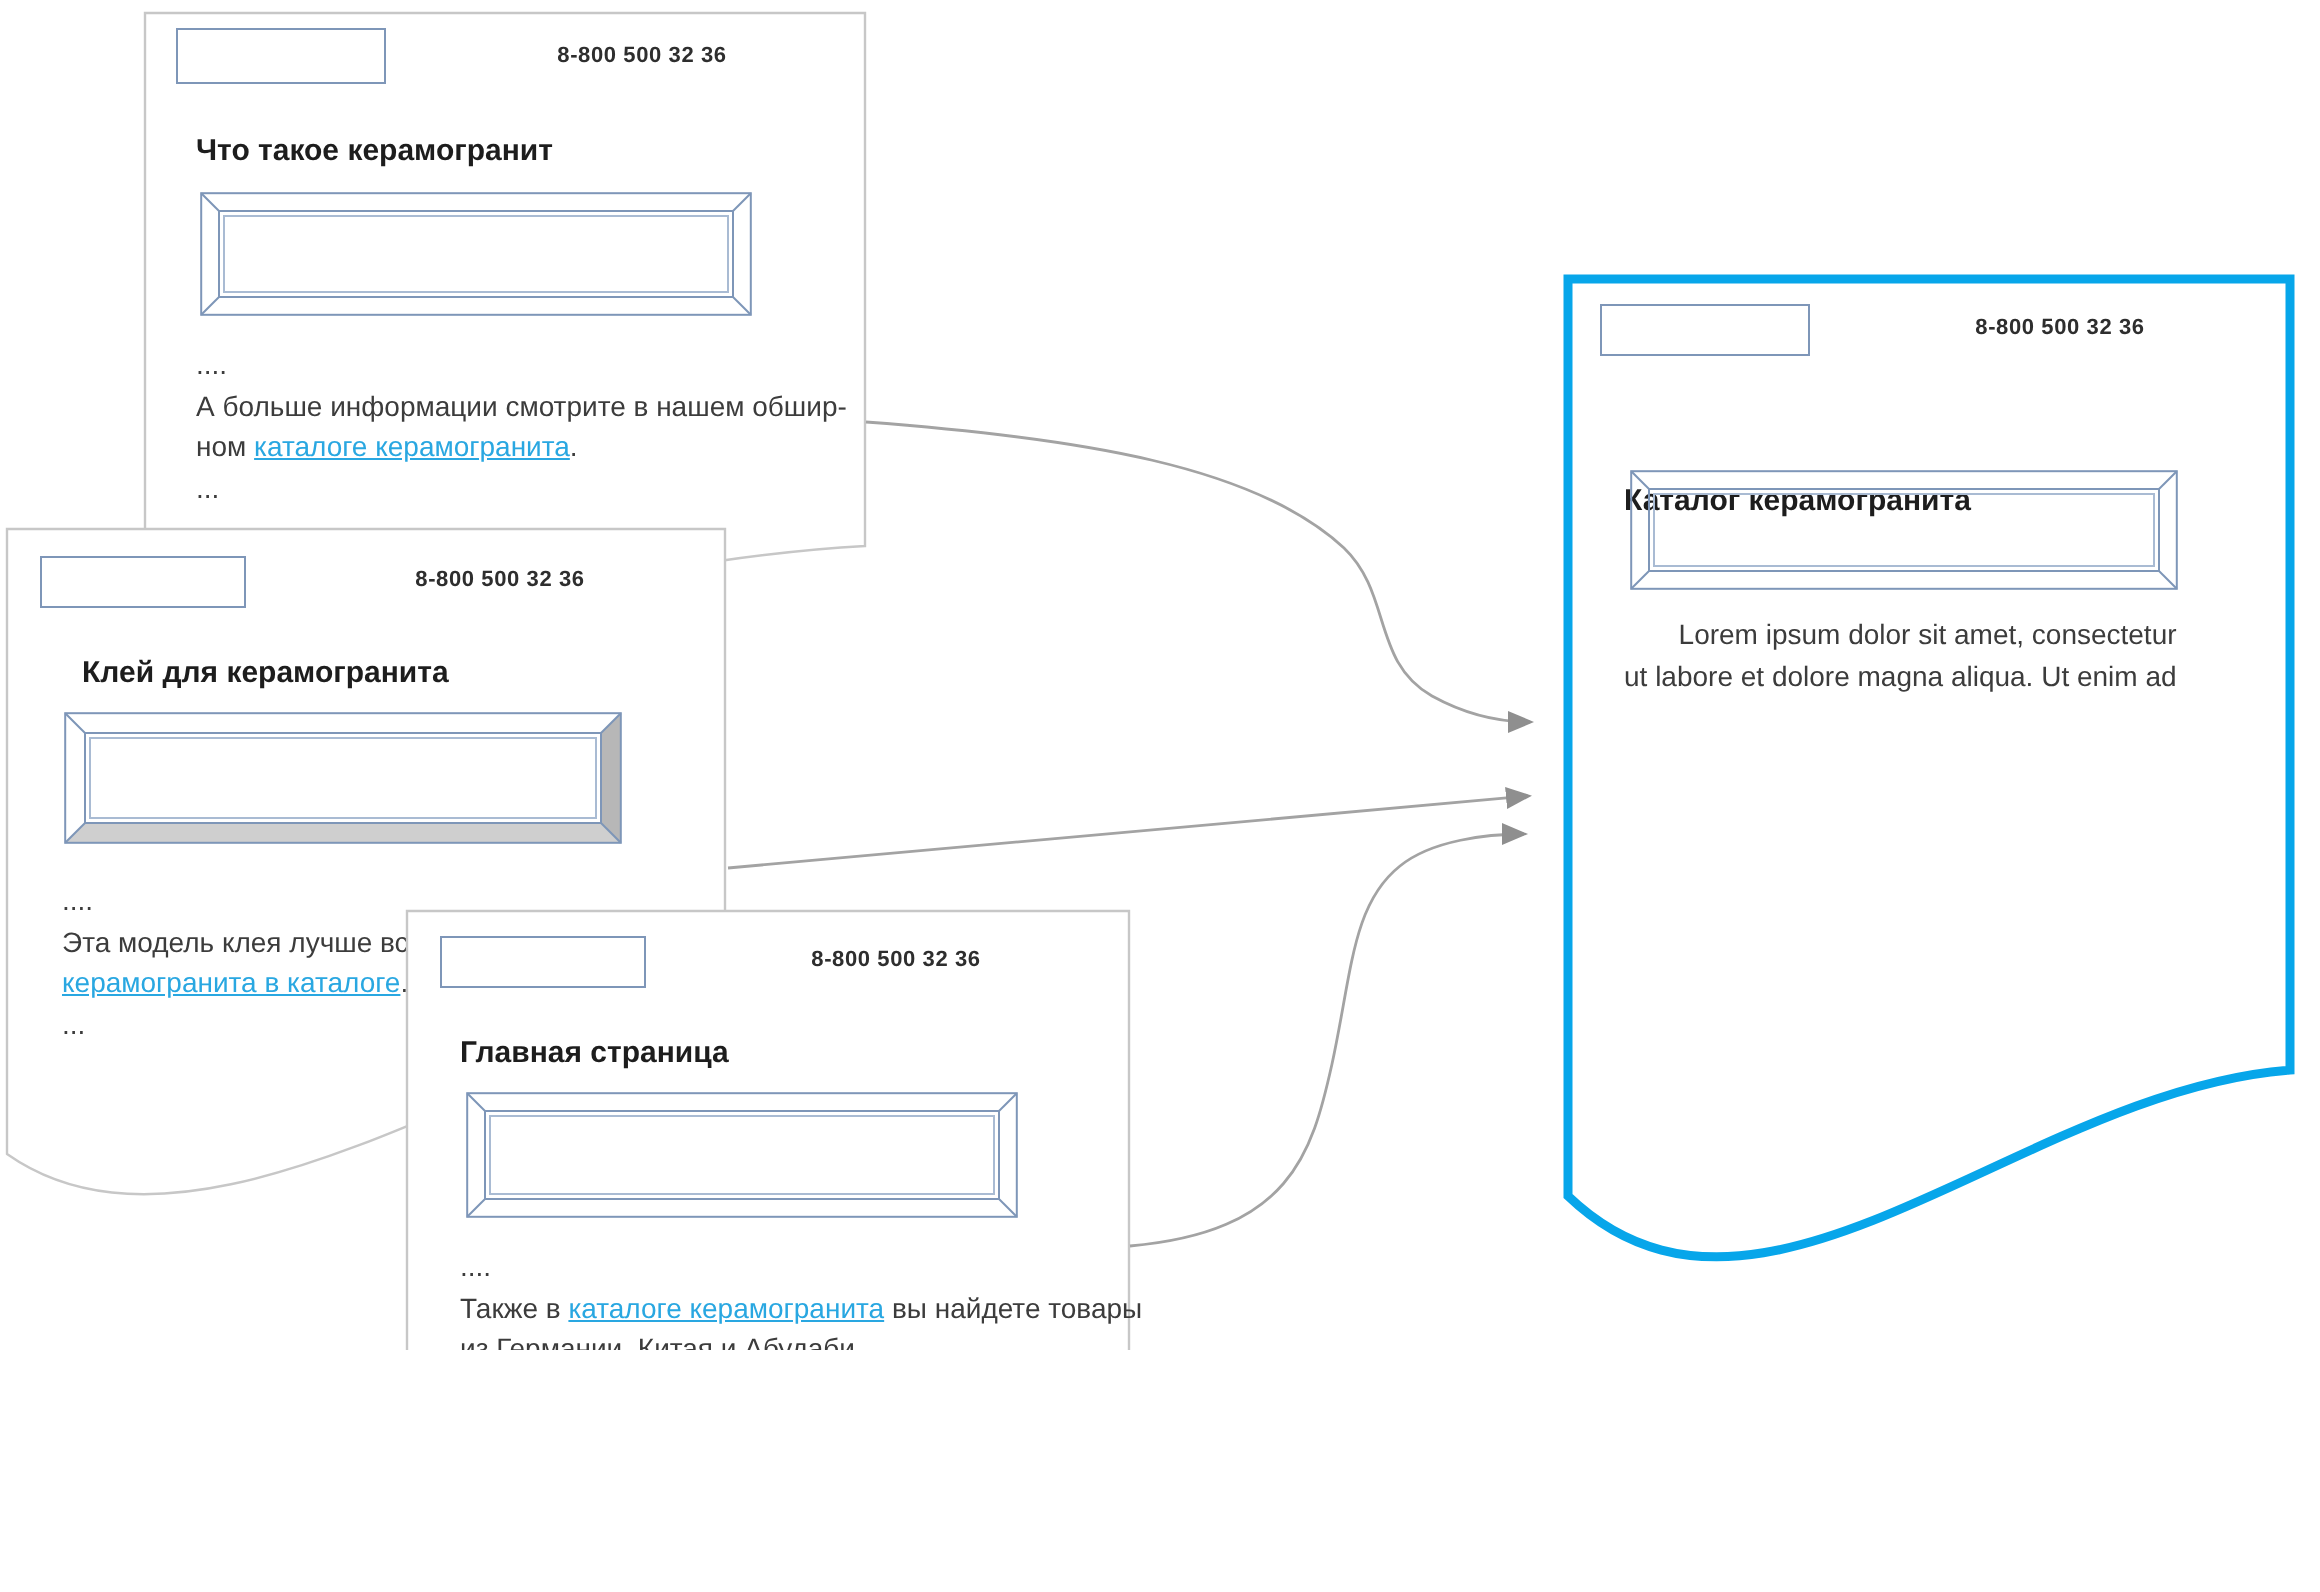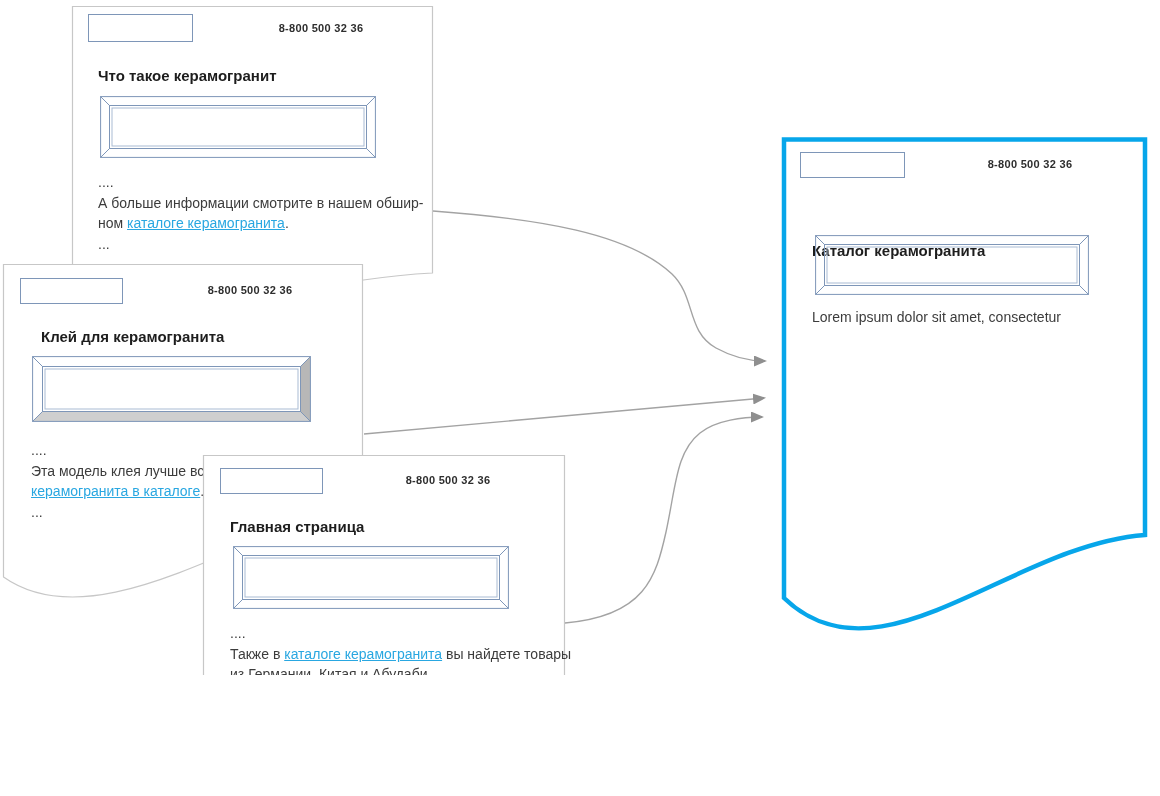--- a/index.html
+++ b/index.html
@@ -127,20 +127,21 @@
       <rect class="frame-line" x="0.6" y="0.6" width="272.8" height="58.8" fill="#fff"></rect>
       <line class="frame-line" x1="0.6" y1="0.6" x2="9.5" y2="9.5"></line>
       <line class="frame-line" x1="273.4" y1="0.6" x2="264.5" y2="9.5"></line>
       <line class="frame-line" x1="0.6" y1="59.4" x2="9.5" y2="50.5"></line>
       <line class="frame-line" x1="273.4" y1="59.4" x2="264.5" y2="50.5"></line>
       <rect class="frame-line" x="9.5" y="9.5" width="255" height="41"></rect>
       <rect class="frame-line2" x="12" y="12" width="250" height="36"></rect>
     </svg>
     <div class="bodytext" style="left:30px;top:168px;text-align:right;">
         <div class="tline"><span>Lorem ipsum dolor sit amet, consectetur</span></div>
+        <div class="tline"><span>ut labore et dolore magna aliqua. Ut enim ad</span></div>
       </div>
   </div>
 
   <svg class="layer" width="1160" height="796" style="z-index:9">
     <defs>
       <marker id="ah" markerWidth="13" markerHeight="11" refX="11" refY="5.5" orient="auto" markerUnits="userSpaceOnUse">
         <path d="M0,0 L13,5.5 L0,11 Z" fill="#8f8f8f"></path>
       </marker>
     </defs>
     <path class="arrow-line" d="M433,211 C540,219 628,233 672,274 C696,297 686,331 716,348 C736,359 753,361 765,361" marker-end="url(#ah)"></path>

